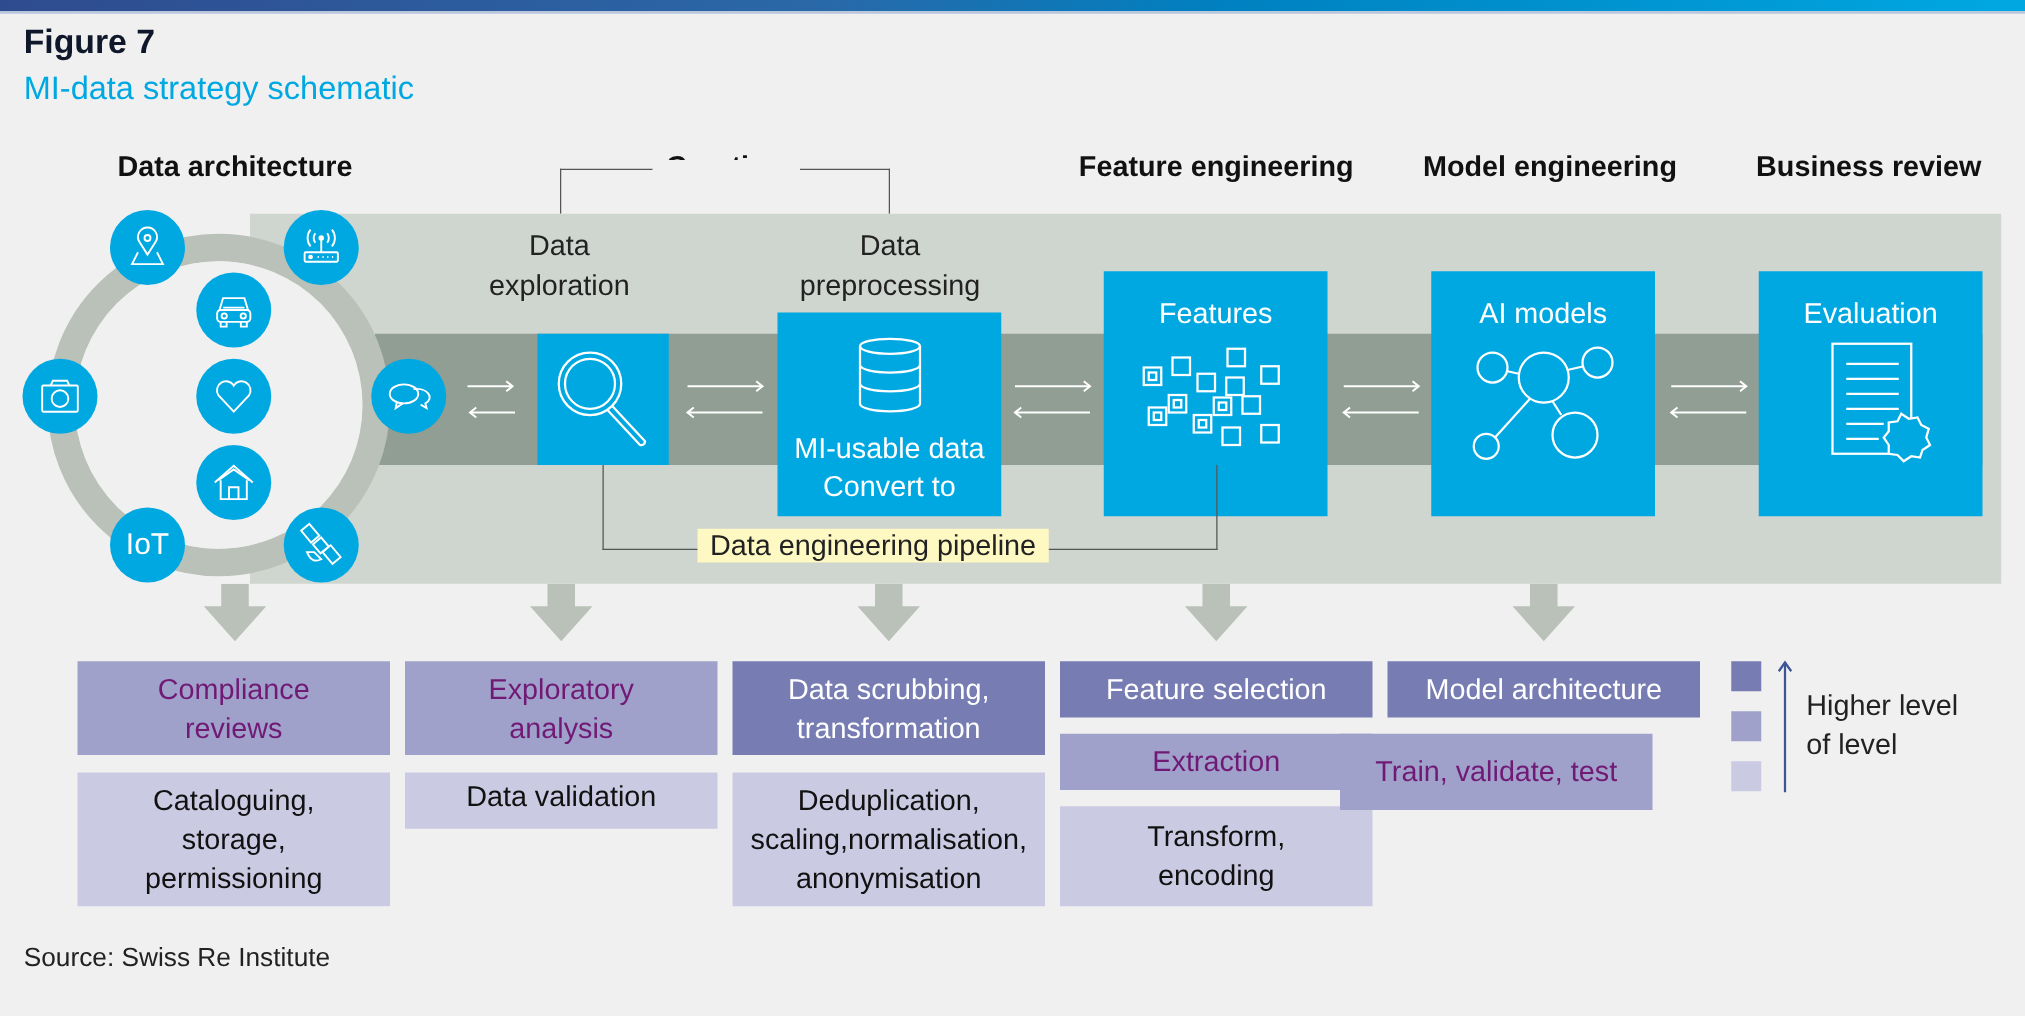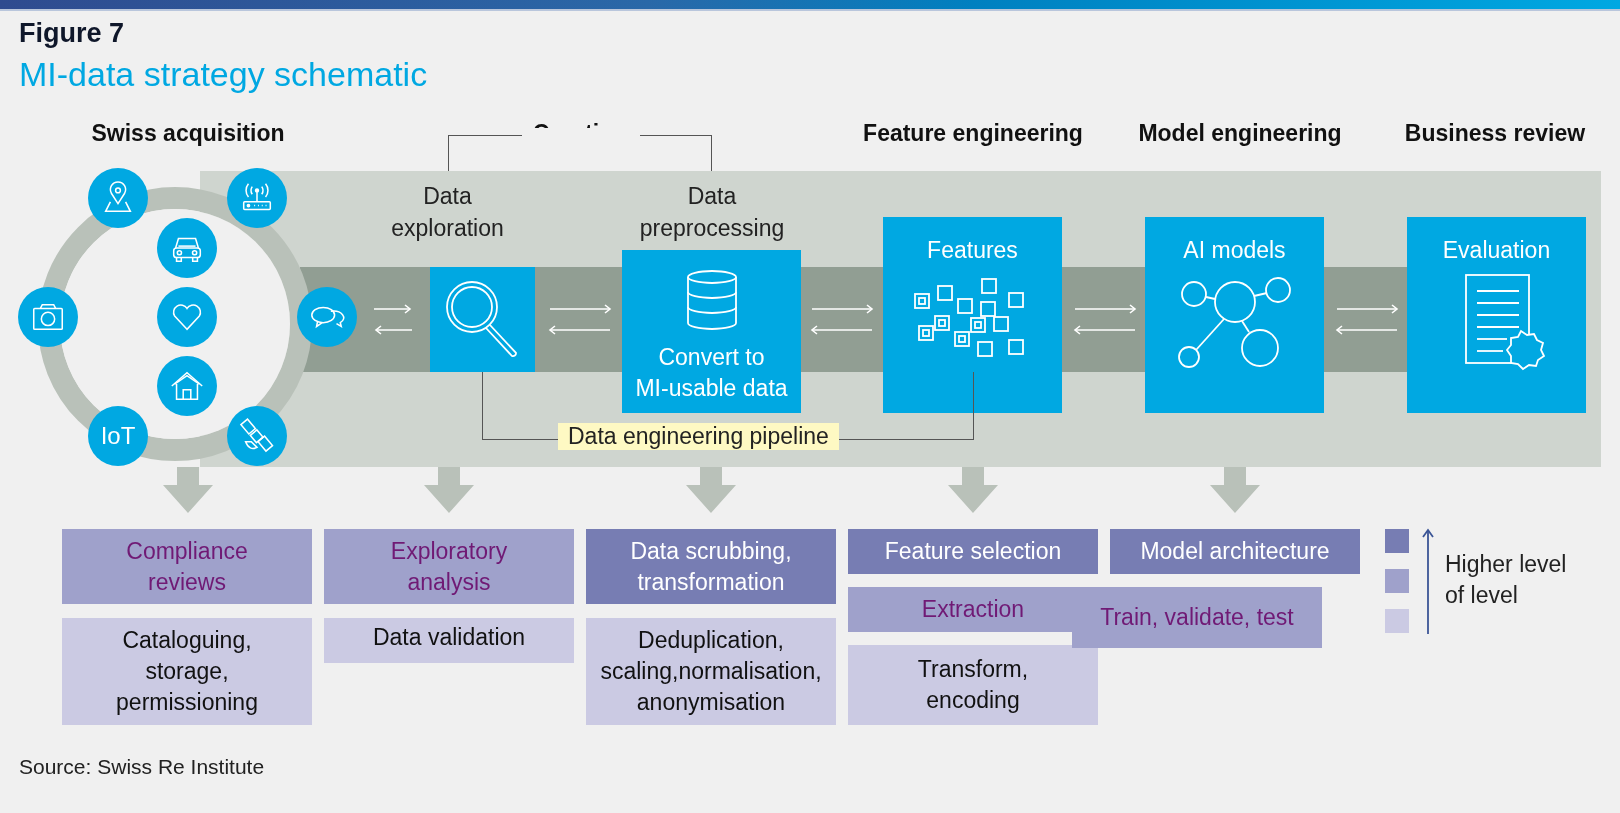--- a/index.html
+++ b/index.html
@@ -2,21 +2,21 @@
 <html><head>
 <meta charset="utf-8">
 <style>
   * { box-sizing: border-box; margin: 0; padding: 0; }
   html, body { width: 1620px; height: 813px; background: #f0f0f0; overflow: hidden; }
   body { position: relative; font-family: "Liberation Sans", sans-serif; color: #111; }
   .abs { position: absolute; }
   .topbar { left: 0; top: 0; width: 1620px; height: 9px; background: linear-gradient(90deg, #2f4b8f 0%, #2a68a8 40%, #0080c0 60%, #00a8e2 100%); }
   .topline { left: 0; top: 9px; width: 1620px; height: 2px; background: #b9c6dc; }
   .fig-label { left: 19px; top: 18px; font-size: 27px; font-weight: bold; color: #0f172a; }
-  .fig-title { left: 19px; top: 55px; font-size: 34px; color: #00a8e2; }
+  .fig-title { left: 19px; top: 55px; font-size: 26px; color: #00a8e2; }
   .stage-head { top: 120px; font-size: 23px; font-weight: bold; color: #111; text-align: center; white-space: nowrap; }
   .band-light { left: 200px; top: 171px; width: 1401px; height: 296px; background: #cfd5cf; }
   .band-dark { left: 300px; top: 267px; width: 1286px; height: 105px; background: #919e93; }
   .ring { left: 38px; top: 187px; width: 274px; height: 274px; border-radius: 50%; border: 22px solid #b9c1b9; background: transparent; }
   .ring-cover { left: 60px; top: 209px; width: 230px; height: 230px; border-radius: 50%; background: #f0f0f0; }
   .circ { width: 60px; height: 60px; border-radius: 50%; background: #00a8e2; display: flex; align-items: center; justify-content: center; color: #fff; }
   .circ svg { width: 38px; height: 38px; }
   .iot-text { font-size: 24px; color: #fff; }
   .box { background: #00a8e2; color: #fff; text-align: center; }
   .box .lbl { font-size: 23px; margin-top: 18px; line-height: 30px; }
@@ -32,21 +32,21 @@
   .source { left: 19px; top: 755px; font-size: 21px; color: #222; }
 </style>
 </head>
 <body>
 
 <div class="abs topbar"></div>
 <div class="abs topline"></div>
 <div class="abs fig-label">Figure 7</div>
 <div class="abs fig-title">MI-data strategy schematic</div>
 
-<div class="abs stage-head" style="left:88px;width:200px;">Swiss acquisition</div>
+<div class="abs stage-head" style="left:88px;width:200px;">Data architecture</div>
 <div class="abs stage-head" style="left:510px;width:140px;">Curation</div>
 <div class="abs stage-head" style="left:848px;width:250px;">Feature engineering</div>
 <div class="abs stage-head" style="left:1120px;width:240px;">Model engineering</div>
 <div class="abs stage-head" style="left:1390px;width:210px;">Business review</div>
 
 <div class="abs" style="left:448px;top:135px;width:264px;height:36px;border-top:1.5px solid #555;border-left:1.5px solid #555;border-right:1.5px solid #555;"></div>
 <div class="abs" style="left:522px;top:128px;width:118px;height:14px;background:#f0f0f0;"></div>
 
 <div class="abs band-light"></div>
 <div class="abs band-dark"></div>
@@ -185,22 +185,22 @@
   <div>preprocessing</div>
 </div>
 <div class="abs box" style="left:622px;top:250px;width:179px;height:163px;">
   <svg style="margin-top:18px" width="60" height="64" viewBox="0 0 60 64" fill="none" stroke="#fff" stroke-width="1.8">
       <ellipse cx="30" cy="9" rx="24" ry="6"></ellipse>
       <path d="M6 9 V55 A24 6 0 0 0 54 55 V9"></path>
       <path d="M6 24 A24 6 0 0 0 54 24"></path>
       <path d="M6 39 A24 6 0 0 0 54 39"></path>
     </svg>
   <div style="font-size:23px;line-height:31px;margin-top:6px;">
+    <div>MI-usable data</div>
     <div>Convert to</div>
-    <div>MI-usable data</div>
   </div>
 </div>
 
 <div class="abs box" style="left:883px;top:217px;width:179px;height:196px;">
   <div class="lbl">Features</div>
   <svg width="179" height="110" viewBox="0 0 179 110" fill="none" stroke="#fff" stroke-width="1.8" style="margin-top:4px">
     <rect x="99" y="10" width="14" height="14"></rect>
     <rect x="55" y="17" width="14" height="14"></rect>
     <rect x="126" y="24" width="14" height="14"></rect>
     <rect x="75" y="30" width="14" height="14"></rect>

